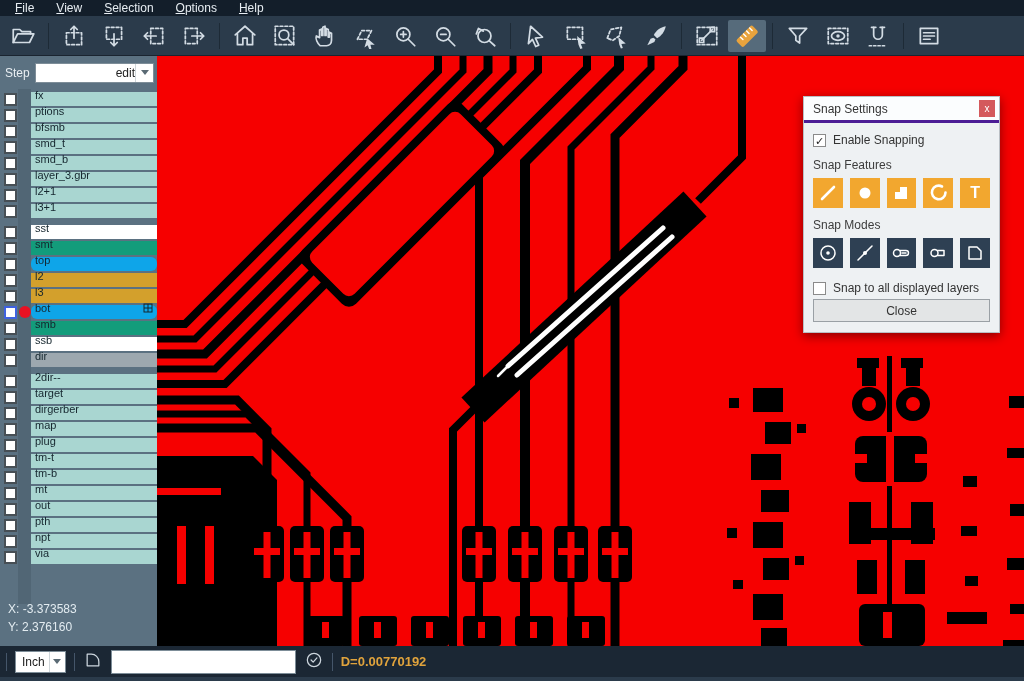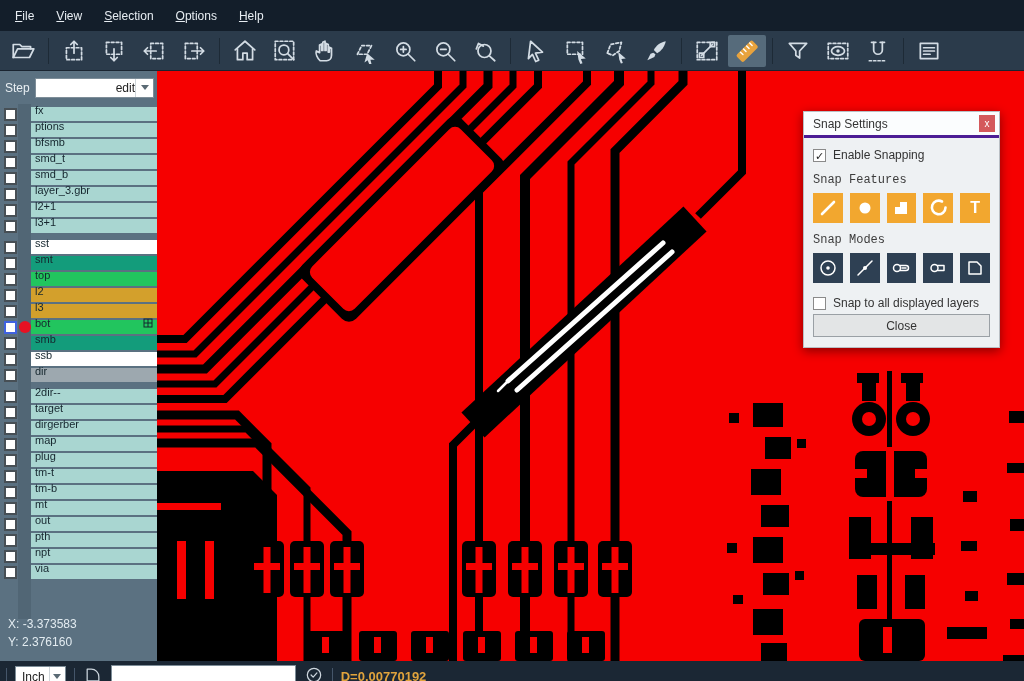--- a/index.html
+++ b/index.html
@@ -1,20 +1,20 @@
 <!DOCTYPE html>
 <html><head>
 <meta charset="utf-8">
 <style>
   html,body{margin:0;padding:0;background:#222;}
   *{box-sizing:border-box;font-family:"Liberation Sans",sans-serif;}
   .app{position:relative;width:1024px;height:681px;background:#2b3b4b;overflow:hidden;}
 
   
-  .menubar{height:31px;background:#131e2a;display:flex;align-items:center;padding-left:4px;}
+  .menubar{height:16px;background:#131e2a;display:flex;align-items:center;padding-left:4px;}
   .menu-item{color:#e7edf2;font-size:12px;padding:2px 11px;cursor:default;}
   .menu-item .u{text-decoration:underline;}
 
   
   .toolbar{height:40px;background:#2b3b4b;display:flex;align-items:center;padding-left:4px;gap:2px;border-bottom:1px solid #1a2430;}
   .tb{width:38px;height:32px;display:flex;align-items:center;justify-content:center;border-radius:2px;}
   .tb svg{stroke:#d3dce4;fill:none;stroke-width:1.6;stroke-linecap:round;stroke-linejoin:round;}
   .tb .fil{fill:#d3dce4;stroke:none;}
   .tb.active{background:#566b7b;}
   .tsep{width:1px;height:26px;background:#1d2a36;margin:0 4px;}
@@ -30,40 +30,40 @@
   .tri{width:0;height:0;border-left:4px solid transparent;border-right:4px solid transparent;border-top:5px solid #5a6a74;}
   .layer-list{position:relative;padding-top:2px;}
   .lrow{position:relative;height:16px;display:flex;align-items:center;padding-left:4px;}
   .cb{width:13px;height:13px;background:#fff;border:2px solid #474f55;flex:none;}
   .lrow.active-row .cb{border-color:#3f62e0;}
   .dot{position:absolute;left:19px;top:2px;width:12px;height:12px;border-radius:50%;background:#e81123;}
   .lname{margin-left:14px;flex:1;height:14px;font-size:11px;color:#15262e;padding:0 4px 8px 4px;line-height:14px;display:flex;justify-content:space-between;align-items:center;}
   .lname[data-color="cyan"]{background:#a9d6d1;}
   .lname[data-color="white"]{background:#ffffff;}
   .lname[data-color="green"]{background:#139c7b;}
-  .lname[data-color="orange"]{background:#22c55e;}
+  .lname[data-color="orange"]{background:#0ea5e9;border-radius:6px;}
   .lname[data-color="gold"]{background:#d3a02c;}
   .lname[data-color="gray"]{background:#9da8af;}
   .gsep{height:5px;}
   .coords{margin-top:auto;padding:6px 8px 10px 8px;color:#e3ecf1;font-size:12px;line-height:18px;}
 
   
   .canvas{position:relative;width:867px;height:590px;background:#f60000;flex:none;}
   .board{position:absolute;left:0;top:0;}
 
   
   .dialog{position:absolute;left:646px;top:40px;width:197px;background:#eef1f3;border:1px solid #b9bfc4;box-shadow:0 3px 10px rgba(0,0,0,.45);}
   .dlg-title{height:26px;background:#fbfdfe;display:flex;align-items:center;justify-content:space-between;padding:0 4px 0 9px;border-bottom:3px solid #4c1d95;}
   .dlg-title-text{font-size:12px;color:#333;}
   .dlg-x{width:16px;height:17px;background:#d4595c;color:#fff;font-size:10px;display:flex;align-items:center;justify-content:center;cursor:default;}
   .dlg-body{padding:10px 9px 10px 9px;}
   .chk-row{display:flex;align-items:center;gap:7px;margin-bottom:11px;}
   .chk{width:13px;height:13px;background:#fff;border:1px solid #8a8a8a;font-size:11px;line-height:12px;text-align:center;color:#222;flex:none;}
   .chk-label{font-size:12px;color:#333;}
-  .sec-label{font-size:12px;color:#3c3c3c;margin:2px 0 6px 0;font-family:Liberation Mono, monospace;}
+  .sec-label{font-size:12px;color:#3c3c3c;margin:2px 0 6px 0;}
   .btn-row{display:flex;gap:7px;margin-bottom:10px;}
   .sqbtn{width:30px;height:30px;display:flex;align-items:center;justify-content:center;}
   .sqbtn.orange{background:#f2a72f;}
   .sqbtn.navy{background:#2e4053;}
   .sqbtn svg{stroke:#fff;fill:none;stroke-width:2;stroke-linecap:round;stroke-linejoin:round;}
   .sqbtn .wfil{fill:#fff;stroke:none;}
   .sqbtn .tglyph{color:#fff;font-size:16px;font-weight:bold;}
   .close-btn{margin-top:4px;width:100%;height:23px;background:#e3e5e6;border:1px solid #9aa0a5;font-size:12px;color:#333;display:flex;align-items:center;justify-content:center;}
 
   

